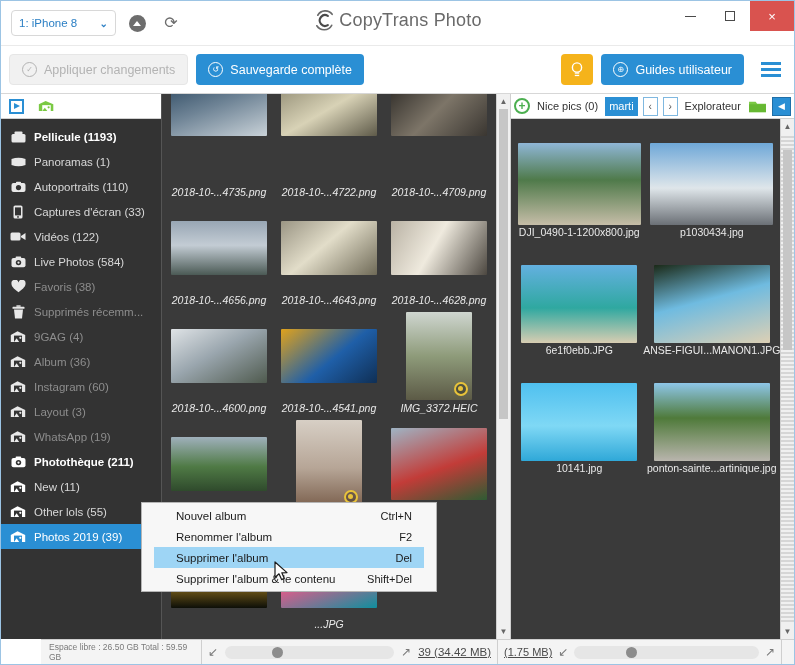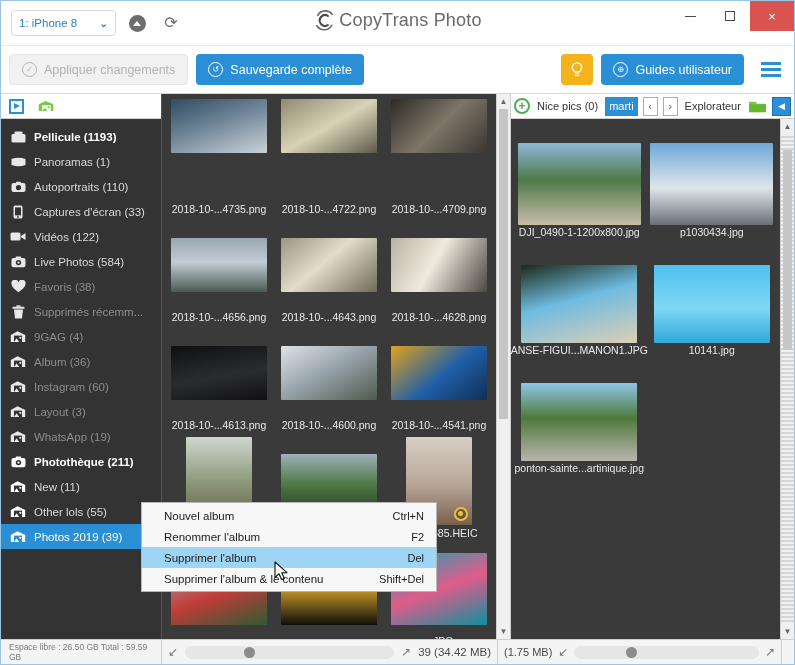--- a/index.html
+++ b/index.html
@@ -218,23 +218,24 @@
     flex: 1 1 auto;
     display: flex;
     min-height: 0;
     overflow: hidden;
   }
   .grid {
     flex: 1 1 auto;
     display: flex;
     flex-wrap: wrap;
     align-content: flex-start;
-    padding: 17px 2px 0 2px;
+    padding: 0 2px 0 2px;
     overflow: hidden;
     min-width: 0;
+    font-style: italic;
   }
   .cell {
     width: 33.33%;
     height: 108px;
     display: flex;
     flex-direction: column;
     align-items: center;
     justify-content: flex-end;
     padding-bottom: 2px;
   }
@@ -357,20 +358,21 @@
   .vscroll.dotted .track { background: repeating-linear-gradient(to bottom,#f0f0f0 0 2px,#d6d6d6 2px 4px); }
 
   
   .statusbar {
     height: 25px;
     flex: 0 0 auto;
     background: #f4f4f4;
     border-top: 1px solid #cfcfcf;
     display: flex;
     align-items: center;
+    margin-left: 40px;
   }
   .status-left {
     width: 161px; flex: 0 0 161px;
     font-size: 8.5px; color: #7a7a7a;
     padding-left: 8px;
     border-right: 1px solid #cfcfcf;
     height: 100%;
     display: flex; align-items: center;
   }
   .status-center {
@@ -395,41 +397,41 @@
     position: relative;
     min-width: 20px;
   }
   .slider i {
     position: absolute;
     width: 11px; height: 11px; border-radius: 50%;
     background: #8c8c8c;
     top: 1px; left: 28%;
     display: block;
   }
-  .count-text { font-size: 11.5px; color: #4a4a4a; white-space: nowrap; flex: 0 0 auto; }
+  .count-text { font-size: 11.5px; color: #4a4a4a; white-space: nowrap; flex: 0 0 auto; text-decoration: underline; }
   .count-text.small { font-size: 11px; }
   .edge-col {
     width: 13px; flex: 0 0 13px;
     height: 100%;
     border-left: 1px solid #cfcfcf;
     background: #f4f4f4;
     display: flex; flex-direction: column; align-items: center;
     font-size: 6px; color: #8a8a8a; overflow: hidden;
     line-height: 6px;
   }
 
   
   .ctxmenu {
     position: absolute;
     left: 140px; top: 501px;
     width: 296px;
     background: #f7f7f7;
     border: 1px solid #b5b5b5;
     z-index: 50;
-    padding: 2px 0;
+    padding: 2px 12px;
   }
   .ctxitem {
     height: 21px;
     display: flex; align-items: center;
     padding: 0 12px 0 22px;
     font-size: 11.5px;
     color: #1b1b1b;
   }
   .ctxitem.hl { background: #9ed5f5; }
   .ctxitem .accel { margin-left: auto; font-size: 11px; color: #1b1b1b; }
@@ -744,26 +746,20 @@
               </div>
             <div class="caption">2018-10-...4643.png</div>
           </div>
           <div class="cell">
             <div class="thumbwrap">
                 <div class="thumb" style="width:96px;height:54px;background:linear-gradient(120deg,#b9b2a4 0%,#efeade 45%,#4c4740 100%)"></div>
               </div>
             <div class="caption">2018-10-...4628.png</div>
           </div>
 
-          <div class="cell">
-            <div class="thumbwrap">
-                <div class="thumb" style="width:96px;height:54px;background:linear-gradient(170deg,#0e0f11 0%,#2b2c2f 55%,#111113 100%)"></div>
-              </div>
-            <div class="caption">2018-10-...4613.png</div>
-          </div>
           <div class="cell">
             <div class="thumbwrap">
                 <div class="thumb" style="width:96px;height:54px;background:linear-gradient(150deg,#dfe3e6 0%,#9aa6ae 45%,#4f5a4e 100%)"></div>
               </div>
             <div class="caption">2018-10-...4600.png</div>
           </div>
           <div class="cell">
             <div class="thumbwrap">
                 <div class="thumb" style="width:96px;height:54px;background:linear-gradient(140deg,#e0a21c 0%,#1f5fa8 55%,#0f2f55 100%)"></div>
               </div>
@@ -864,20 +860,26 @@
             <div class="caption">DJI_0490-1-1200x800.jpg</div>
           </div>
           <div class="rcell">
             <div class="thumbwrap">
                 <div class="thumb" style="width:123px;height:82px;background:linear-gradient(180deg,#6fa8d8 0%,#dfe6ea 55%,#6b7076 100%)"></div>
               </div>
             <div class="caption">p1030434.jpg</div>
           </div>
           <div class="rcell">
             <div class="thumbwrap">
+                <div class="thumb" style="width:116px;height:78px;background:linear-gradient(180deg,#63b0e0 0%,#2fa8a0 55%,#d8cdb2 100%)"></div>
+              </div>
+            <div class="caption">6e1f0ebb.JPG</div>
+          </div>
+          <div class="rcell">
+            <div class="thumbwrap">
                 <div class="thumb" style="width:116px;height:78px;background:linear-gradient(165deg,#1b2a18 0%,#6fbbe0 45%,#ddd0b4 100%)"></div>
               </div>
             <div class="caption">ANSE-FIGUI...MANON1.JPG</div>
           </div>
           <div class="rcell">
             <div class="thumbwrap">
                 <div class="thumb" style="width:116px;height:78px;background:linear-gradient(180deg,#4fc0ef 0%,#7fd8f5 55%,#2fa8d8 100%)"></div>
               </div>
             <div class="caption">10141.jpg</div>
           </div>

